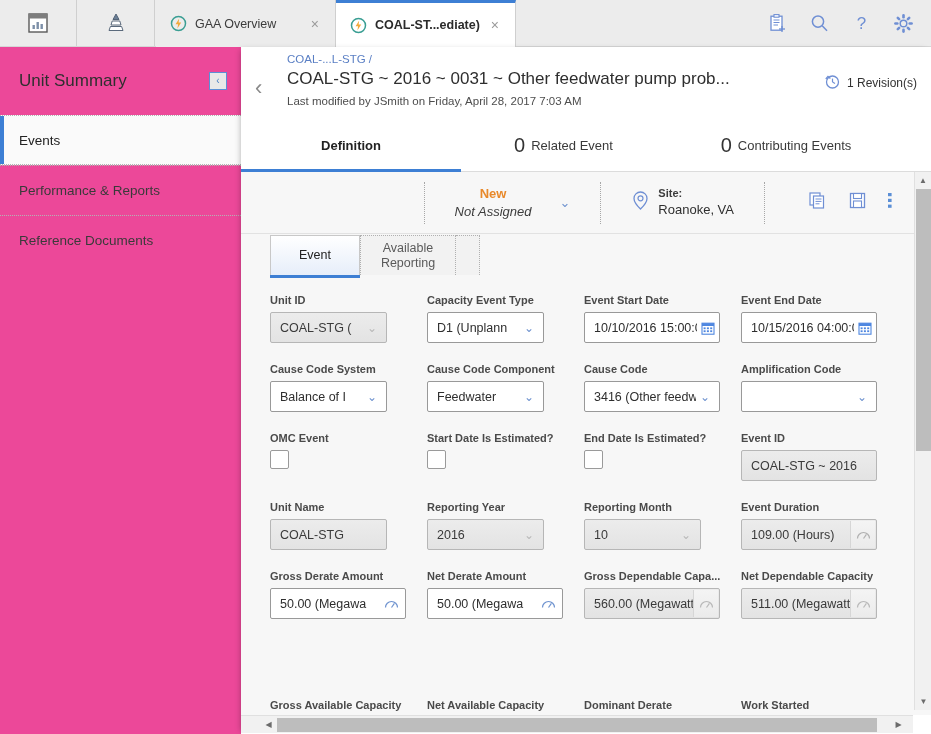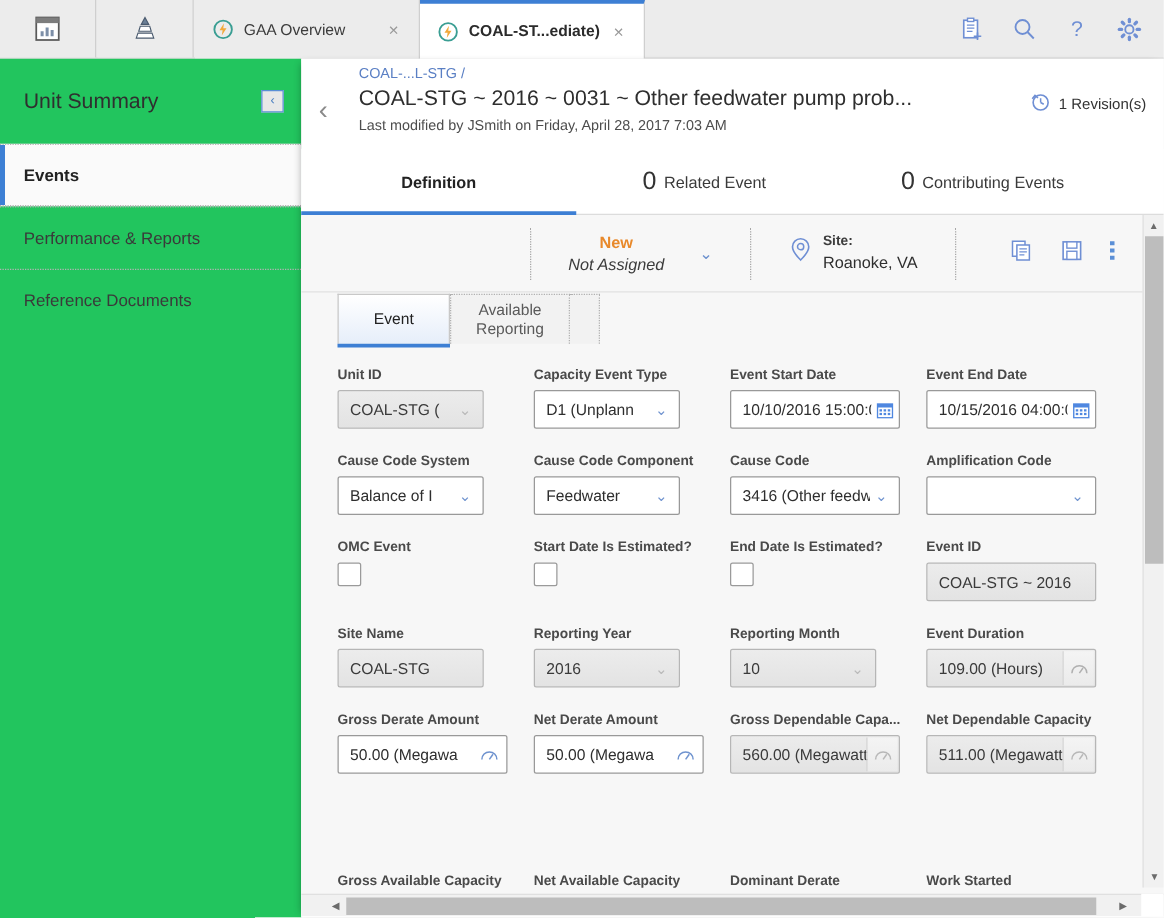--- a/index.html
+++ b/index.html
@@ -48,40 +48,40 @@
     padding: 0 2px; font-weight: normal;
   }
   .bolt-icon { flex: 0 0 auto; width: 17px; height: 17px; }
 
   .tb-right { position: absolute; right: 8px; top: 0; height: 46px; display: flex; align-items: center; gap: 18px; padding-right: 8px;}
   .tb-right > span { display: flex; align-items: center; justify-content:center; width: 24px; height: 24px; }
 
   
   .leftpanel {
     position: absolute; top: 47px; left: 0; width: 241px; height: 687px;
-    background: #22c55e;
+    background: #ec4899;
   }
   .lp-header {
     height: 68px; display: flex; align-items: center;
     padding: 0 14px 0 19px; justify-content: space-between;
   }
   .lp-title { font-size: 17px; color: #2f2f2f; }
   .collapse-btn {
     width: 18px; height: 18px; border: 1px solid #5b8fd6;
     display: flex; align-items: center; justify-content: center;
     color: #4a7fc1; font-size: 10px; line-height: 1; background: #e8e8e8;
   }
   .lp-item {
     height: 50px; display: flex; align-items: center;
     padding-left: 19px; font-size: 13.5px; color: #3a3a3a;
     border-top: 1px dotted #b4b4b4;
     position: relative;
   }
   .lp-item.active {
-    background: #fafafa; font-weight: bold; color: #222;
+    background: #fafafa; font-weight: normal; color: #222;
     border-bottom: 1px dotted #b4b4b4;
   }
   .lp-item.active::before {
     content: ""; position: absolute; left: 0; top: 0; bottom: 0;
     width: 4px; background: #3d7fd4;
   }
   .lp-items-wrap { }
 
   
   .main {
@@ -556,21 +556,21 @@
           <div class="fcell">
             <div class="flabel">Event ID</div>
             <div class="fctl readonly wide">
               <span class="val">COAL-STG ~ 2016</span>
             </div>
           </div>
         </div>
 
         <div class="frow">
           <div class="fcell">
-            <div class="flabel">Site Name</div>
+            <div class="flabel">Unit Name</div>
             <div class="fctl readonly">
               <span class="val">COAL-STG</span>
             </div>
           </div>
           <div class="fcell">
             <div class="flabel">Reporting Year</div>
             <div class="fctl readonly">
               <span class="val">2016</span>
               <span class="chev dim">⌄</span>
             </div>

